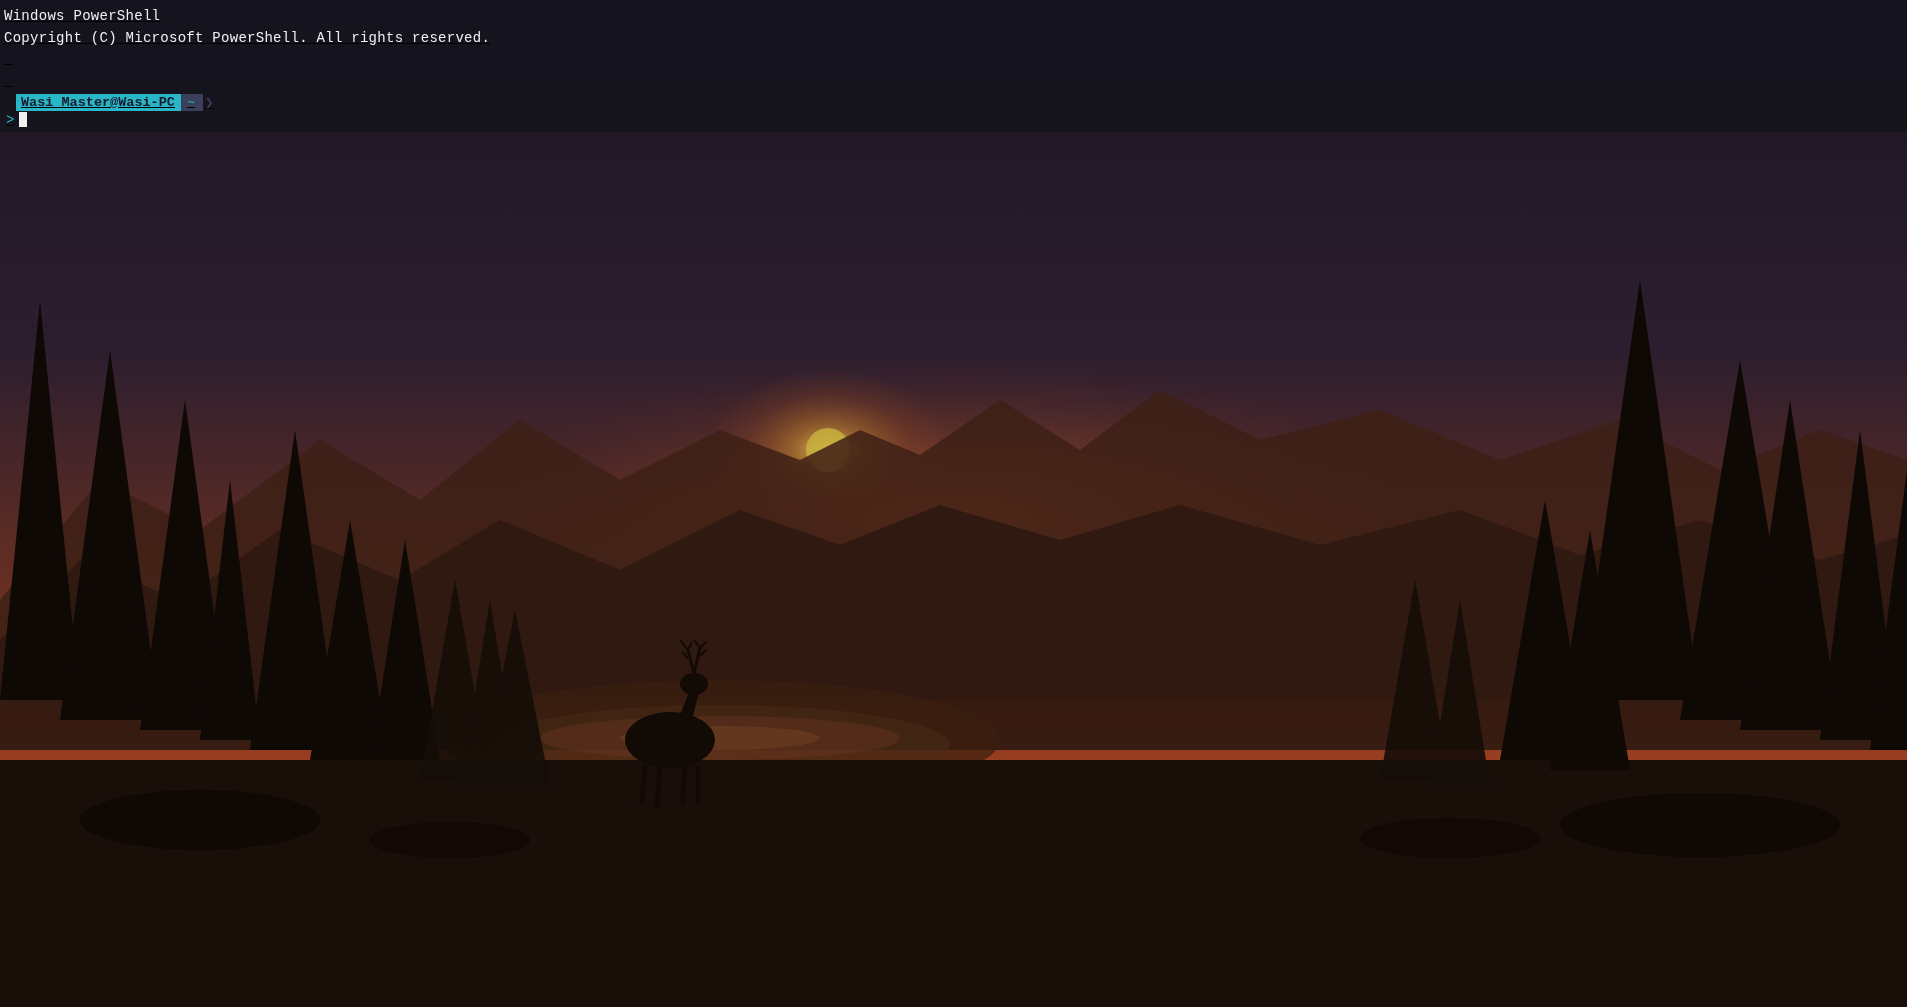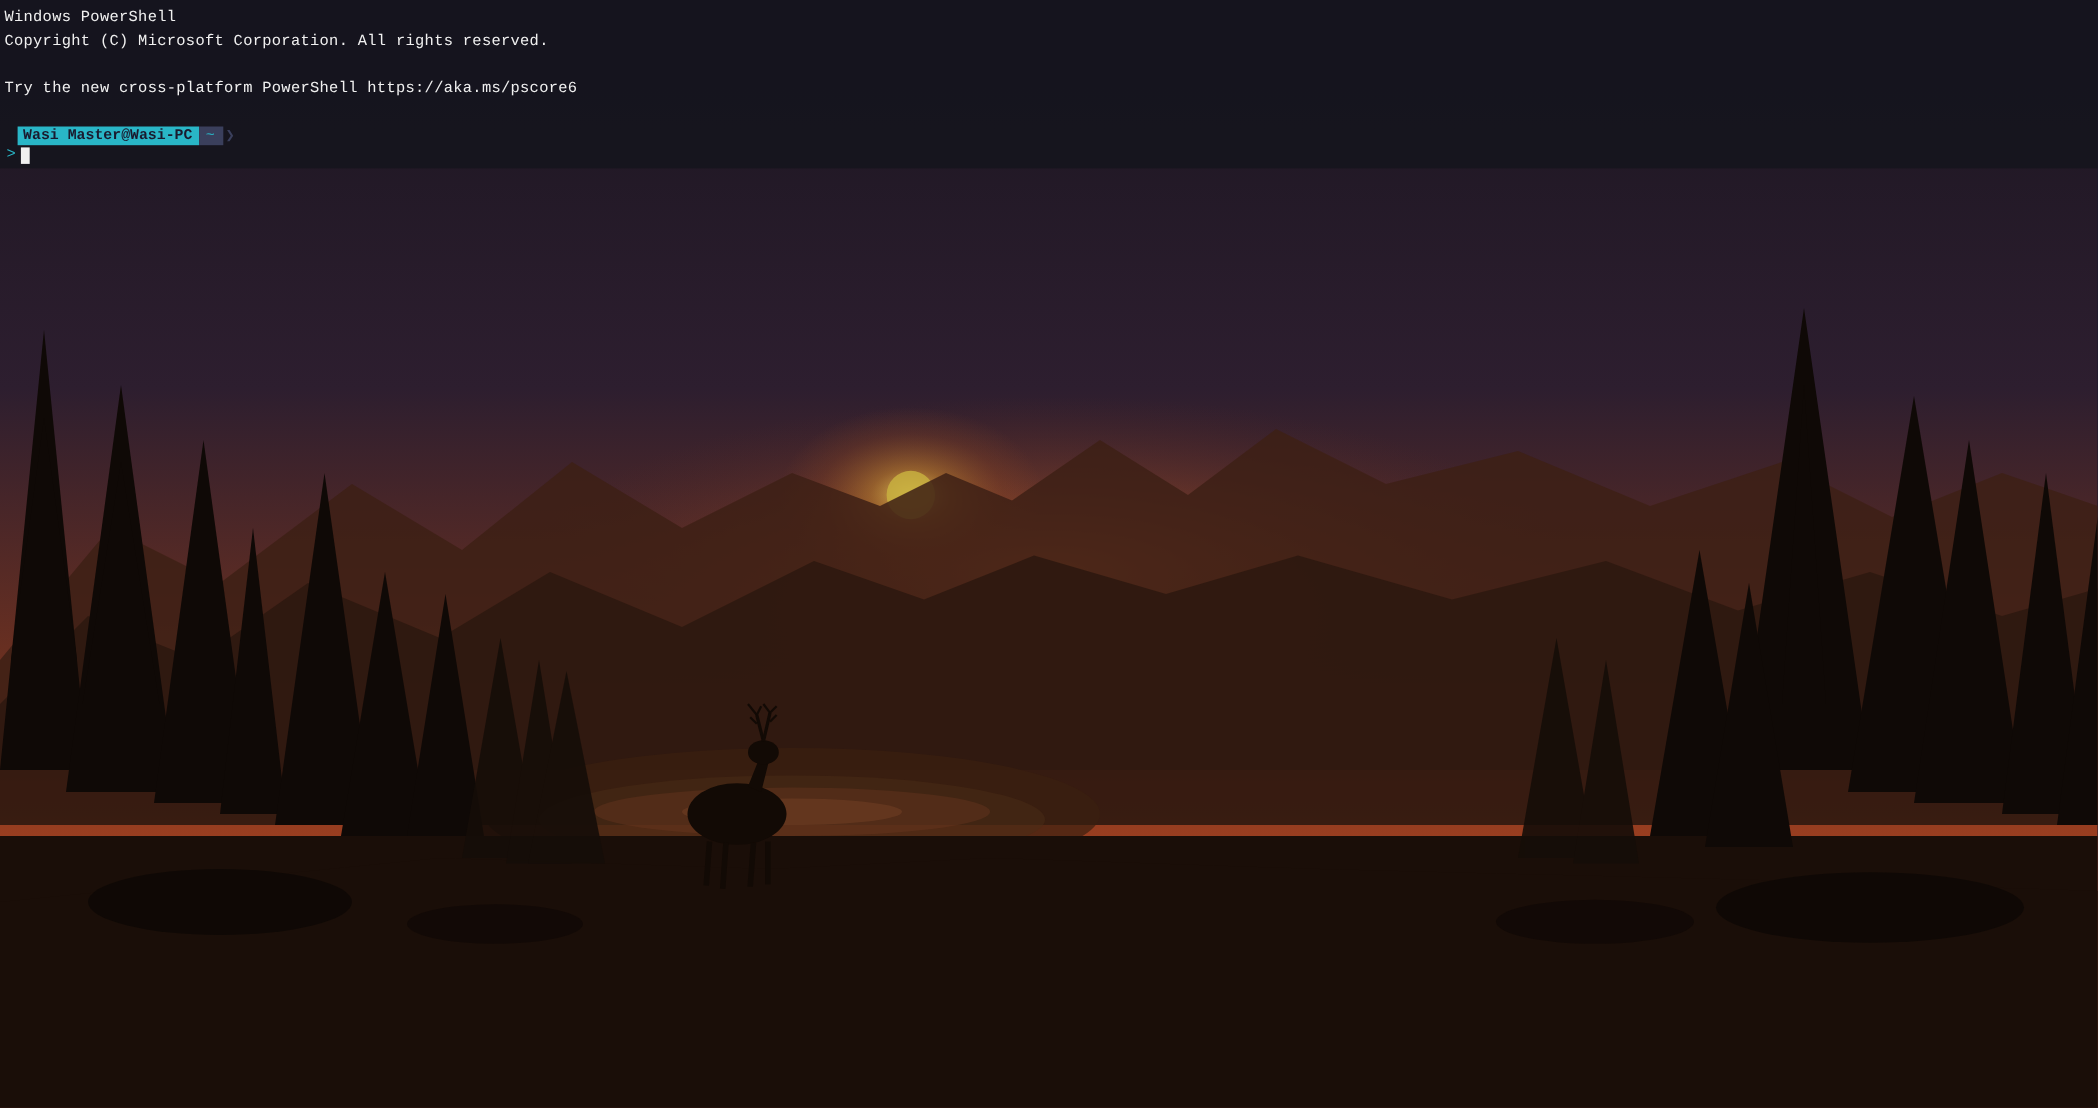--- a/index.html
+++ b/index.html
@@ -15,20 +15,21 @@
 
     
     .terminal-area {
       position: absolute;
       top: 0;
       left: 0;
       width: 100%;
       z-index: 10;
       background: rgba(20, 20, 30, 0.88);
       padding: 6px 4px 4px 4px;
+      text-decoration: underline;
     }
 
     .terminal-line {
       color: #f0f0f0;
       font-size: 14px;
       line-height: 1.55;
       white-space: pre;
       letter-spacing: 0.02em;
     }
 
@@ -228,23 +229,22 @@
   </g>
 
   <ellipse cx="200" cy="820" rx="120" ry="30" fill="#0d0705" opacity="0.8"></ellipse>
   <ellipse cx="1700" cy="825" rx="140" ry="32" fill="#0d0705" opacity="0.8"></ellipse>
   <ellipse cx="450" cy="840" rx="80" ry="18" fill="#0d0705" opacity="0.6"></ellipse>
   <ellipse cx="1450" cy="838" rx="90" ry="20" fill="#0d0705" opacity="0.6"></ellipse>
 </svg>
 
 <div class="terminal-area">
   <div class="terminal-line">Windows PowerShell</div>
-  <div class="terminal-line">Copyright (C) Microsoft Corporation. All rights reserved.</div>
+  <div class="terminal-line">Copyright (C) Microsoft PowerShell. All rights reserved.</div>
   <div class="terminal-line">&nbsp;</div>
-  <div class="terminal-line link">Try the new cross-platform PowerShell https://aka.ms/pscore6</div>
   <div class="terminal-line">&nbsp;</div>
 
   <div class="prompt-row">
     <span class="prompt-badge">Wasi Master@Wasi-PC</span>
     <span class="prompt-tilde">~</span>
     <span class="prompt-arrow">❯</span>
   </div>
 
   <div class="cursor-line">
     <span class="cursor-symbol">&gt;</span>

